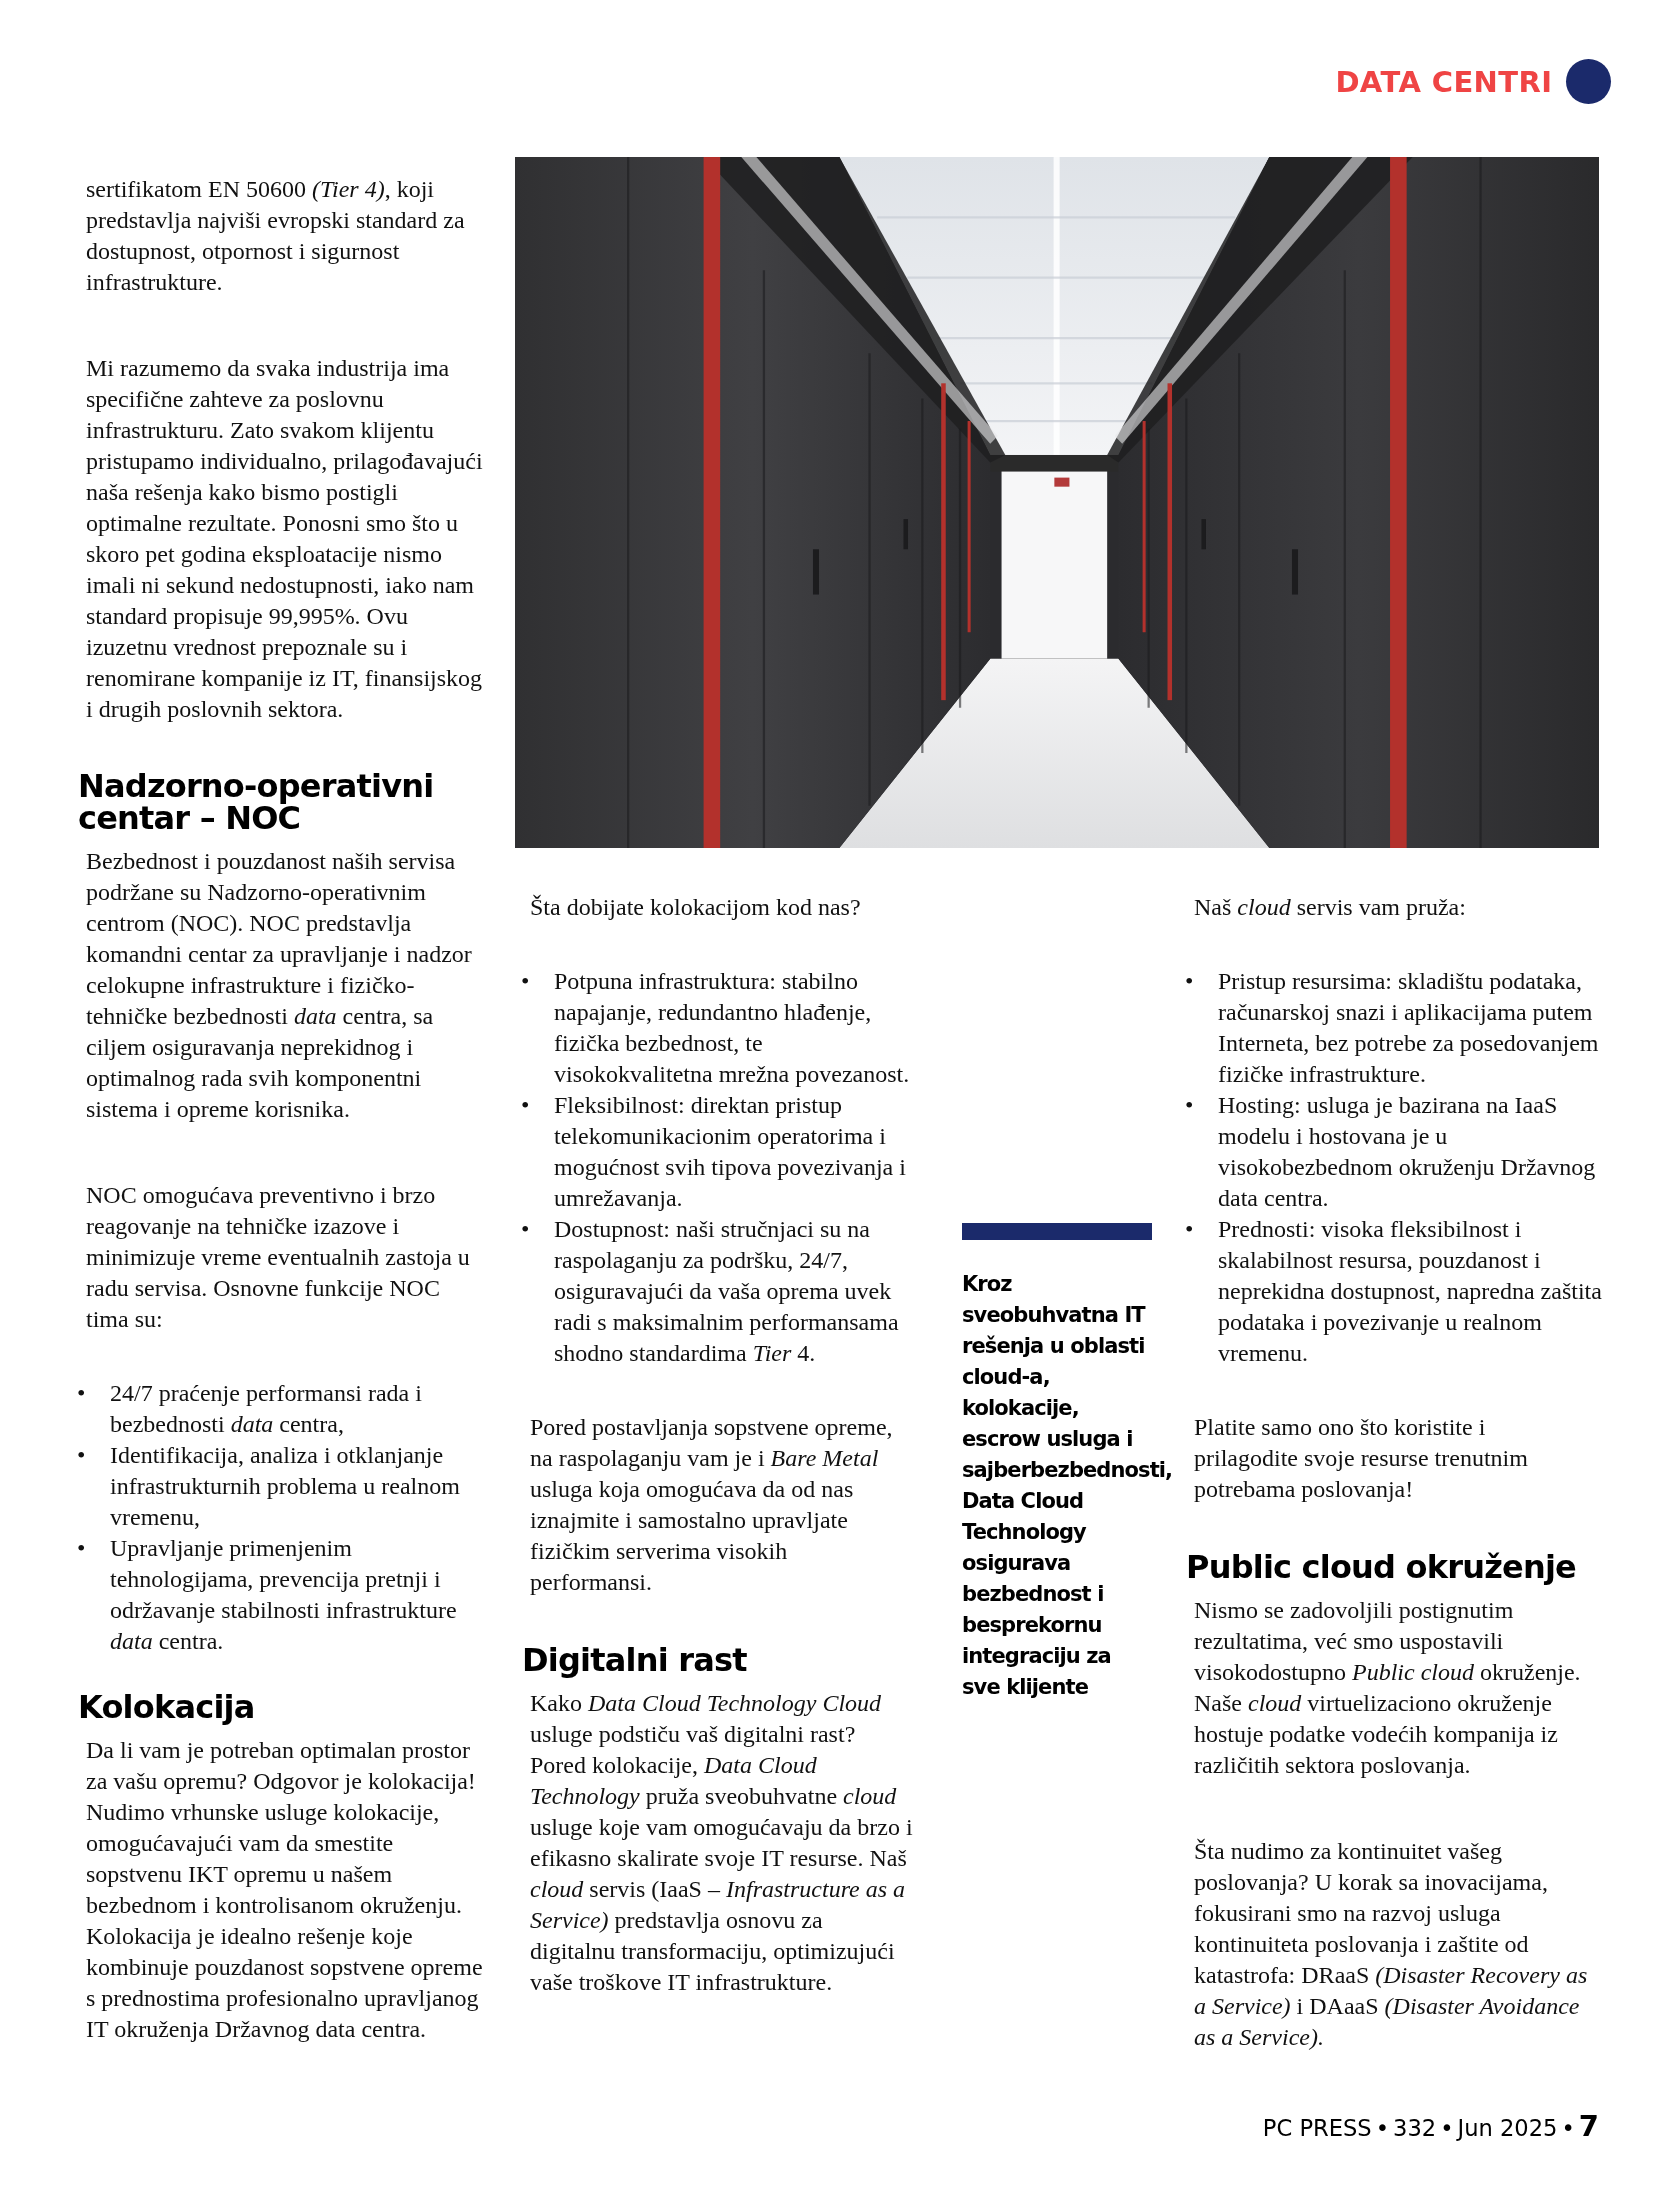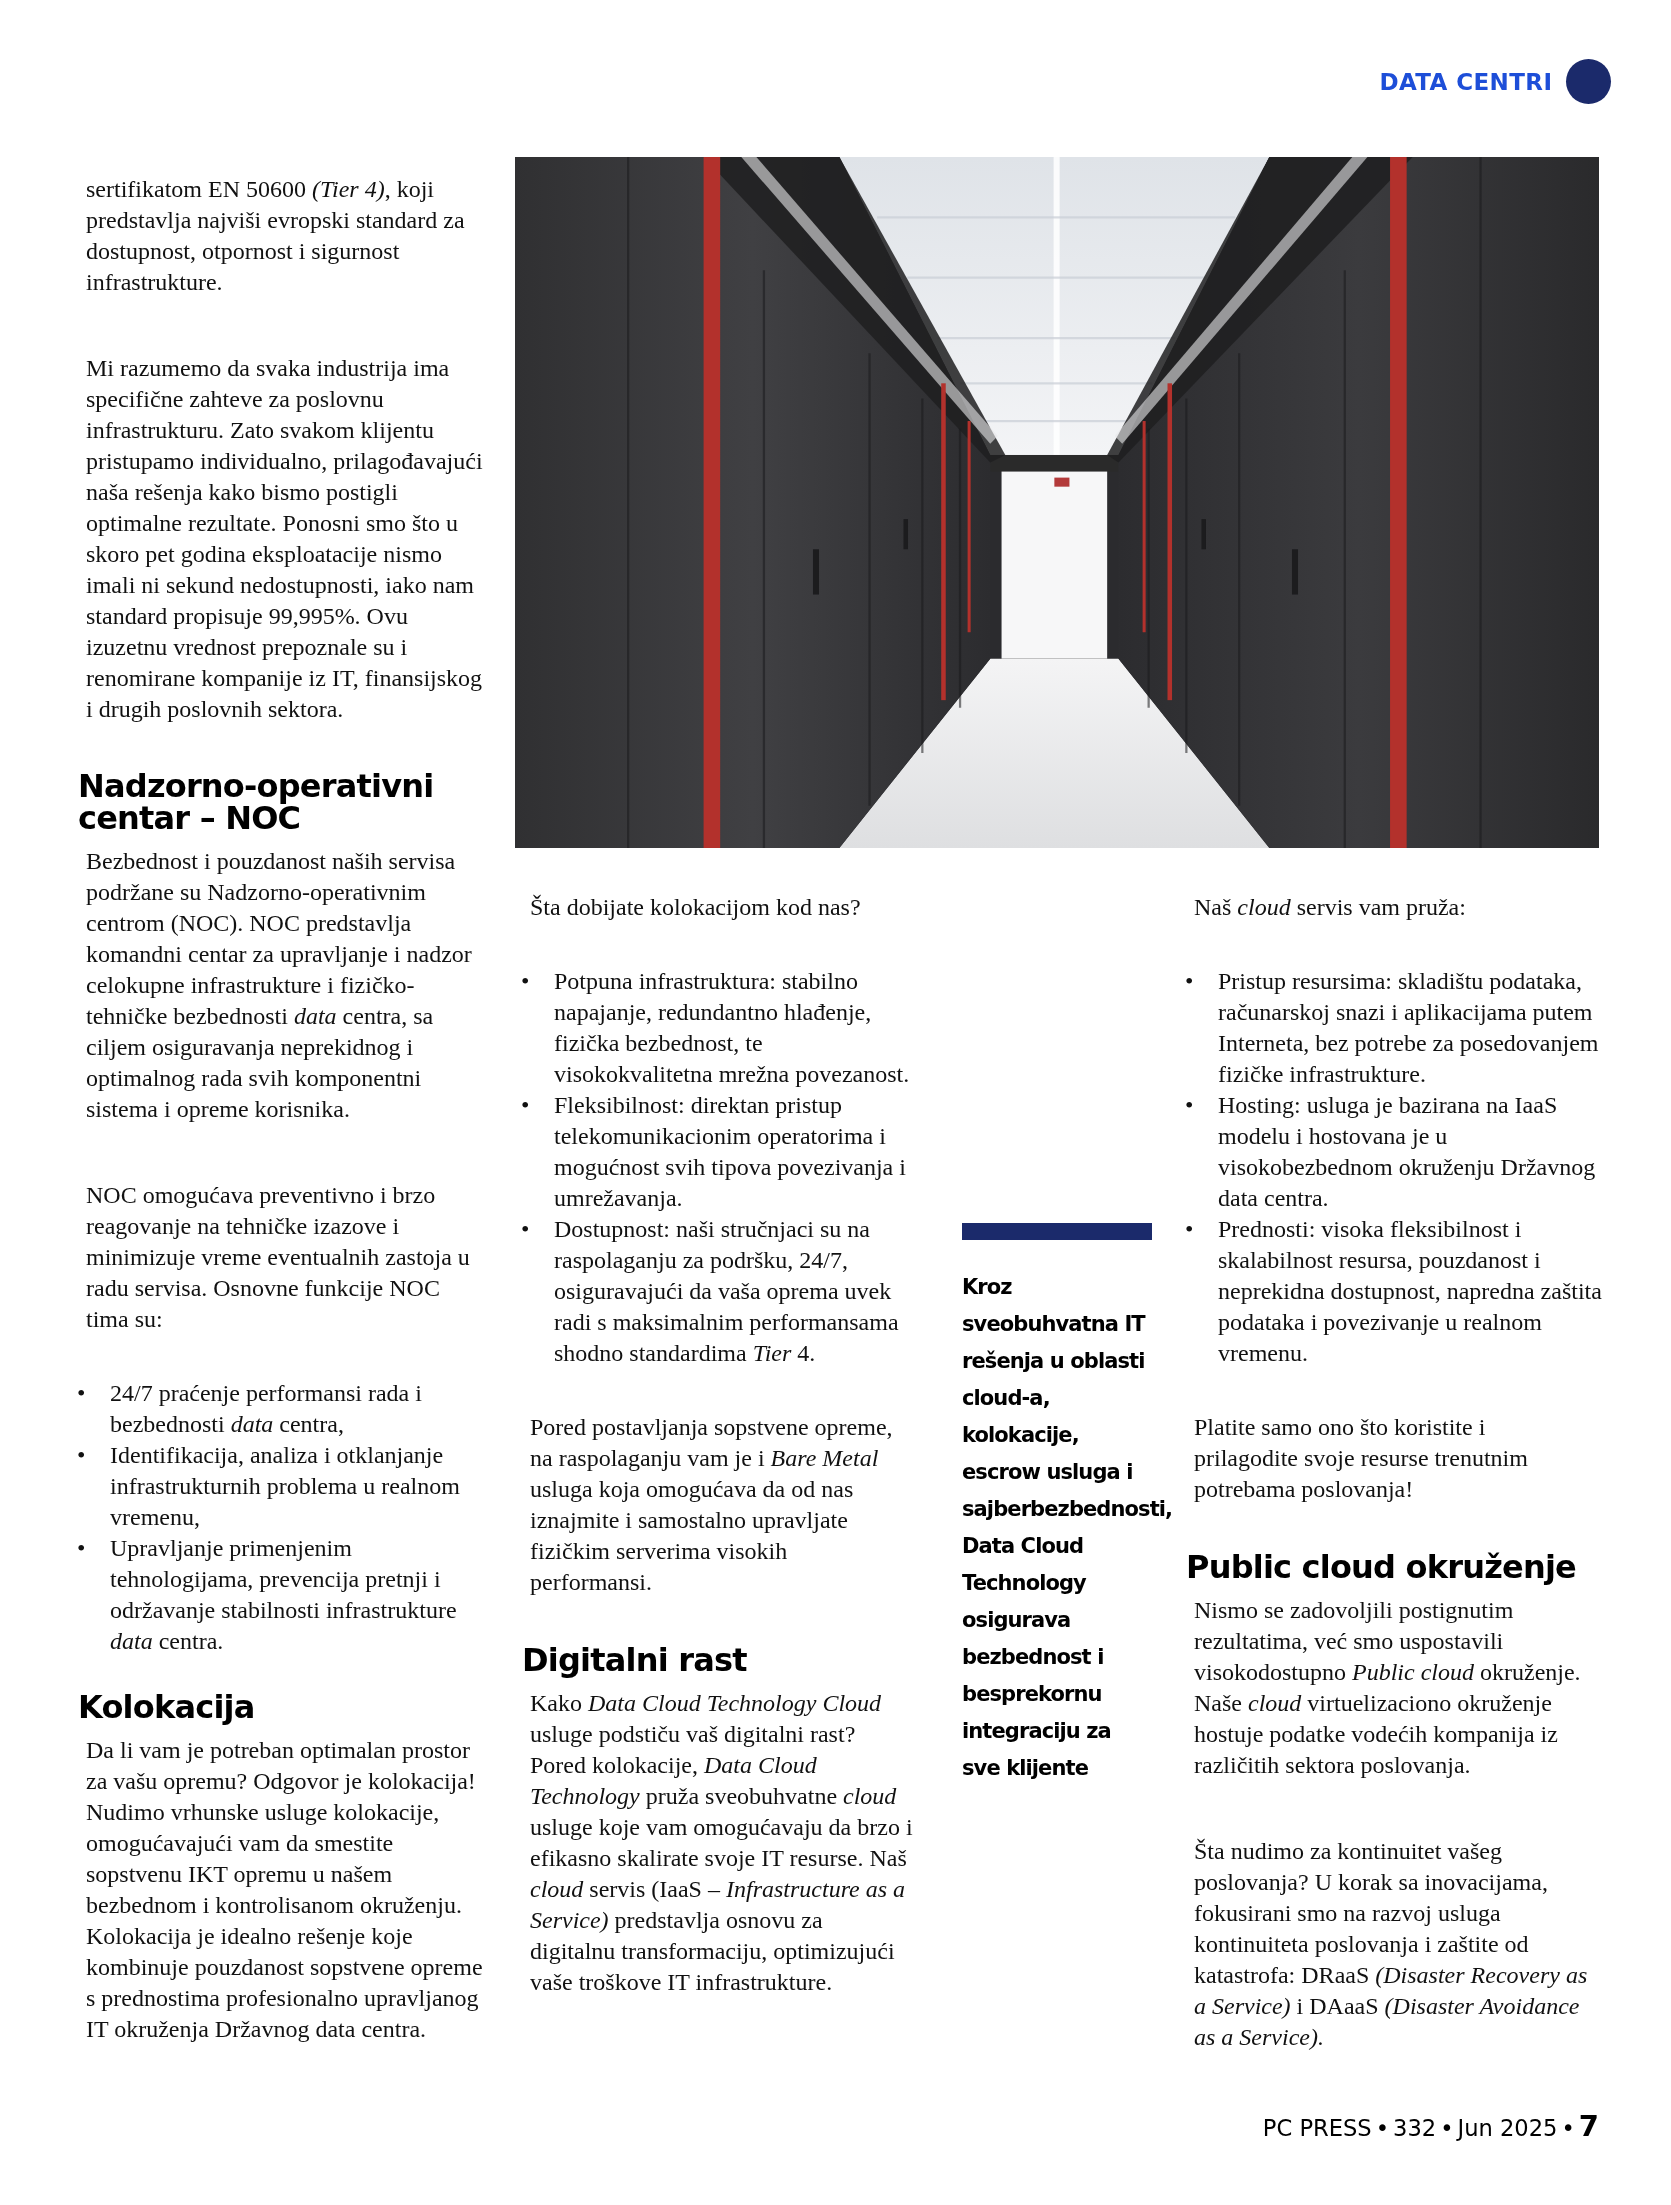--- a/index.html
+++ b/index.html
@@ -3,21 +3,21 @@
 <meta charset="utf-8">
 <style>
   html, body { margin:0; padding:0; background:#ffffff; }
   body { width:1671px; height:2205px; position:relative; overflow:hidden; color:#111; }
   .serif { font-family:"Liberation Serif", "DejaVu Serif", serif; font-size:24px; line-height:31px; color:#111; }
   p { margin:12px; }
   .i { font-style:italic; }
 
   
   #section-header { position:absolute; right:60px; top:59px; display:flex; align-items:center; gap:13.6px; }
-  #section-title { font-family:"DejaVu Sans", sans-serif; font-weight:bold; font-size:23px; letter-spacing:0.4px; color:#1d4ed8; }
+  #section-title { font-family:"DejaVu Sans", sans-serif; font-weight:bold; font-size:29px; letter-spacing:0.4px; color:#ef4444; }
   #section-dot { width:45px; height:45px; border-radius:50%; background:#1b2a6b; }
 
   
   .col { position:absolute; }
   #col1 { left:74px; top:162px; width:422px; }
   #col2 { left:518px; top:880px; width:407px; }
   #col3 { left:1182px; top:880px; width:422px; }
 
   .para-gap { height:31px; }
   h2 { margin:4px; font-family:"DejaVu Sans", sans-serif; font-weight:bold; font-size:32px; line-height:32px; letter-spacing:-0.8px; color:#000; }
@@ -25,21 +25,21 @@
   ul.bul { list-style:none; margin:0; padding:0; }
   ul.bul li { position:relative; padding-left:36px; }
   ul.bul li .dot { position:absolute; left:3px; top:0; }
 
   
   #photo { position:absolute; left:515px; top:157px; width:1084px; height:691px; overflow:hidden; background:#2a2a2c; }
 
   
   #pullquote { position:absolute; left:962px; top:1223px; width:190px; }
   #pq-rule { height:16.6px; background:#1b2a6b; }
-  #pq-text { margin-top:29px; font-family:"DejaVu Sans", sans-serif; font-weight:bold; font-size:21px; line-height:37px; letter-spacing:-0.9px; color:#000; }
+  #pq-text { margin-top:29px; font-family:"DejaVu Sans", sans-serif; font-weight:bold; font-size:21px; line-height:31px; letter-spacing:-0.9px; color:#000; }
 
   
   #footer { position:absolute; right:72px; top:2109px; font-family:"DejaVu Sans", sans-serif; font-size:22.6px; color:#000; display:flex; align-items:baseline; gap:4px; }
   #footer .pg { font-weight:bold; font-size:29px; }
 </style>
 </head>
 <body>
 
 <div id="section-header">
   <span id="section-title">DATA CENTRI</span>

